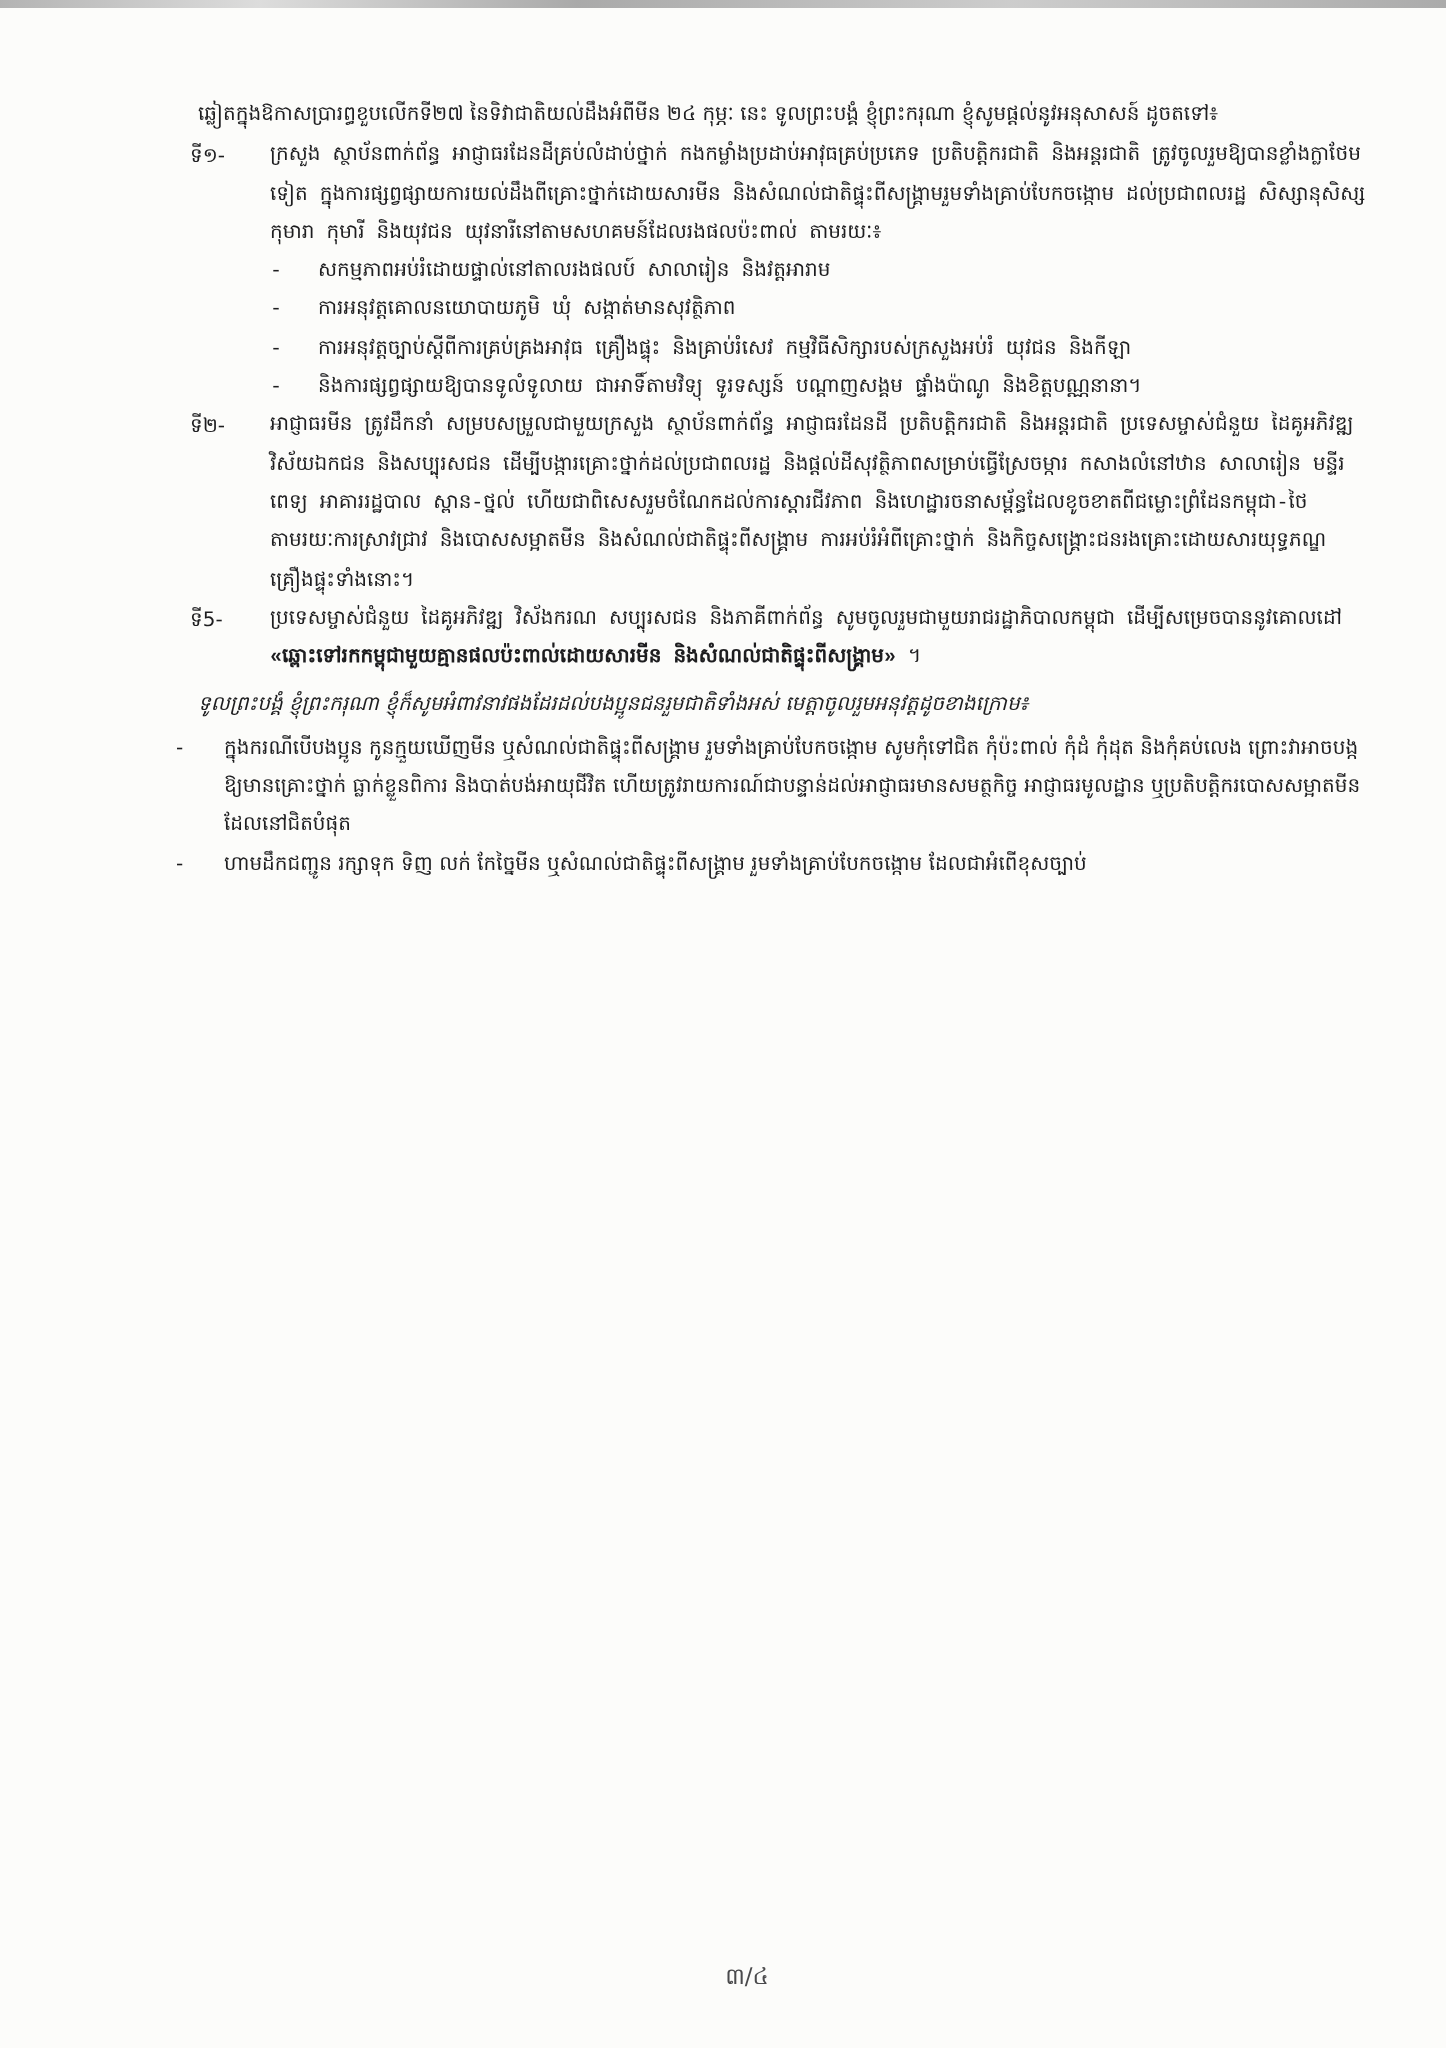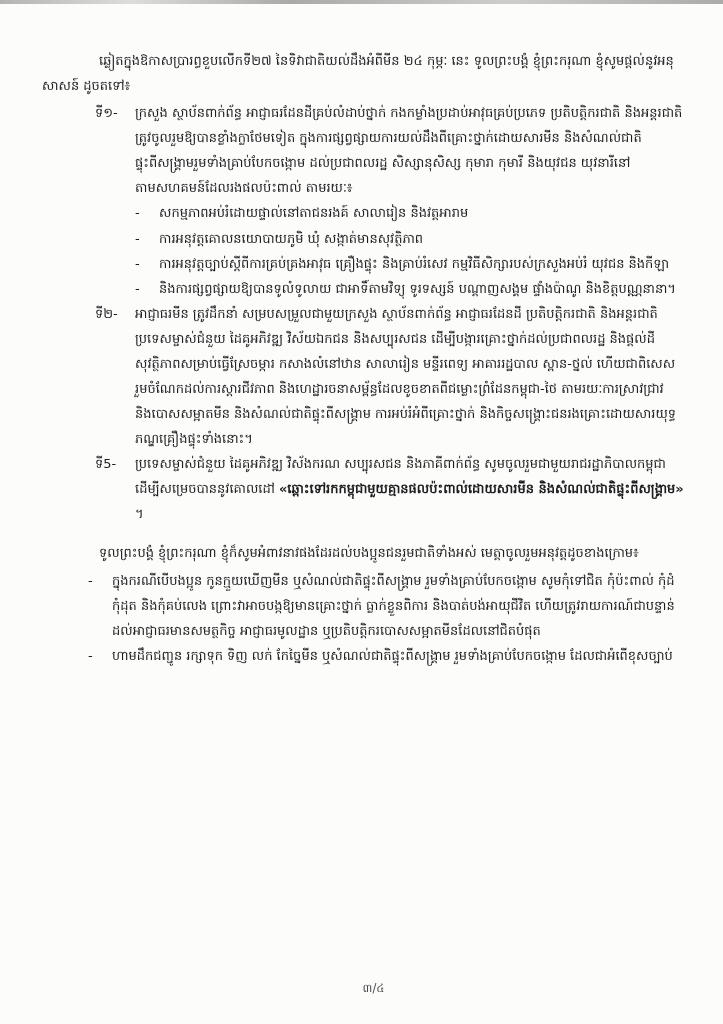--- a/index.html
+++ b/index.html
@@ -13,34 +13,34 @@
     color:#1d1d1f;
     box-shadow:0 0 6px rgba(0,0,0,.35);
   }
   .scan-edge{
     position:absolute;top:0;left:0;width:100%;height:4px;
     background:linear-gradient(90deg,#9b9b9b 0%,#d2d2d2 18%,#8e8e8e 40%,#bdbdbd 70%,#909090 100%);
     opacity:.75;
   }
   .content{
     position:absolute;top:48px;left:42px;width:642px;
-    font-size:13px;line-height:1.93;
+    font-size:10px;line-height:1.93;
     letter-spacing:0;
   }
   p{margin:0;}
   .intro{text-indent:57px;margin-bottom:2px;}
   .section{display:flex;align-items:flex-start;margin-left:53px;justify-content:flex-end;}
   .sec-label{flex:0 0 40px;white-space:nowrap;}
-  .sec-body{flex:1;}
+  .sec-body{flex:1;font-family:Liberation Mono, monospace;}
   .sec-bullets{list-style:none;margin:0;padding:0;}
   .sec-bullets li{display:flex;align-items:flex-start;}
   .bullet-dash{flex:0 0 24px;}
   .bullet-text{flex:1;}
   .goal{font-weight:bold;}
-  .appeal{text-indent:57px;margin-top:14px;}
+  .appeal{text-indent:57px;margin-top:4px;font-style:italic;}
   .appeal-bullets{list-style:none;margin:2px 0 0 0;padding:0 0 0 46px;}
   .appeal-bullets li{display:flex;align-items:flex-start;}
   .page-number{
     position:absolute;bottom:26px;left:12px;width:100%;
     text-align:center;font-size:11.5px;color:#4a4a4c;
     font-family:"DejaVu Sans","Liberation Sans",sans-serif;
   }
 </style>
 </head>
 <body>
@@ -52,21 +52,21 @@
 
     <p class="intro">ឆ្លៀតក្នុងឱកាសប្រារព្ធខួបលើកទី២៧ នៃទិវាជាតិយល់ដឹងអំពីមីន ២៤ កុម្ភៈ នេះ ទូលព្រះបង្គំ ខ្ញុំព្រះករុណា ខ្ញុំសូមផ្តល់នូវអនុសាសន៍ ដូចតទៅ៖</p>
 
     <div class="section">
       <span class="sec-label">ទី១-</span>
       <div class="sec-body">
         <p>ក្រសួង ស្ថាប័នពាក់ព័ន្ធ អាជ្ញាធរដែនដីគ្រប់លំដាប់ថ្នាក់ កងកម្លាំងប្រដាប់អាវុធគ្រប់ប្រភេទ ប្រតិបត្តិករជាតិ និងអន្តរជាតិ ត្រូវចូលរួមឱ្យបានខ្លាំងក្លាថែមទៀត ក្នុងការផ្សព្វផ្សាយការយល់ដឹងពីគ្រោះថ្នាក់ដោយសារមីន និងសំណល់ជាតិផ្ទុះពីសង្គ្រាមរួមទាំងគ្រាប់បែកចង្កោម ដល់ប្រជាពលរដ្ឋ សិស្សានុសិស្ស កុមារា កុមារី និងយុវជន យុវនារីនៅតាមសហគមន៍ដែលរងផលប៉ះពាល់ តាមរយៈ៖</p>
         <ul class="sec-bullets">
           <li>
             <span class="bullet-dash">-</span>
-            <span class="bullet-text">សកម្មភាពអប់រំដោយផ្ទាល់នៅតាជនរងគ៍ សាលារៀន និងវត្តអារាម</span>
+            <span class="bullet-text">សកម្មភាពអប់រំដោយផ្ទាល់នៅតាលរងផលប៍ សាលារៀន និងវត្តអារាម</span>
           </li>
           <li>
             <span class="bullet-dash">-</span>
             <span class="bullet-text">ការអនុវត្តគោលនយោបាយភូមិ ឃុំ សង្កាត់មានសុវត្ថិភាព</span>
           </li>
           <li>
             <span class="bullet-dash">-</span>
             <span class="bullet-text">ការអនុវត្តច្បាប់ស្តីពីការគ្រប់គ្រងអាវុធ គ្រឿងផ្ទុះ និងគ្រាប់រំសេវ កម្មវិធីសិក្សារបស់ក្រសួងអប់រំ យុវជន និងកីឡា</span>
           </li>
           <li>

